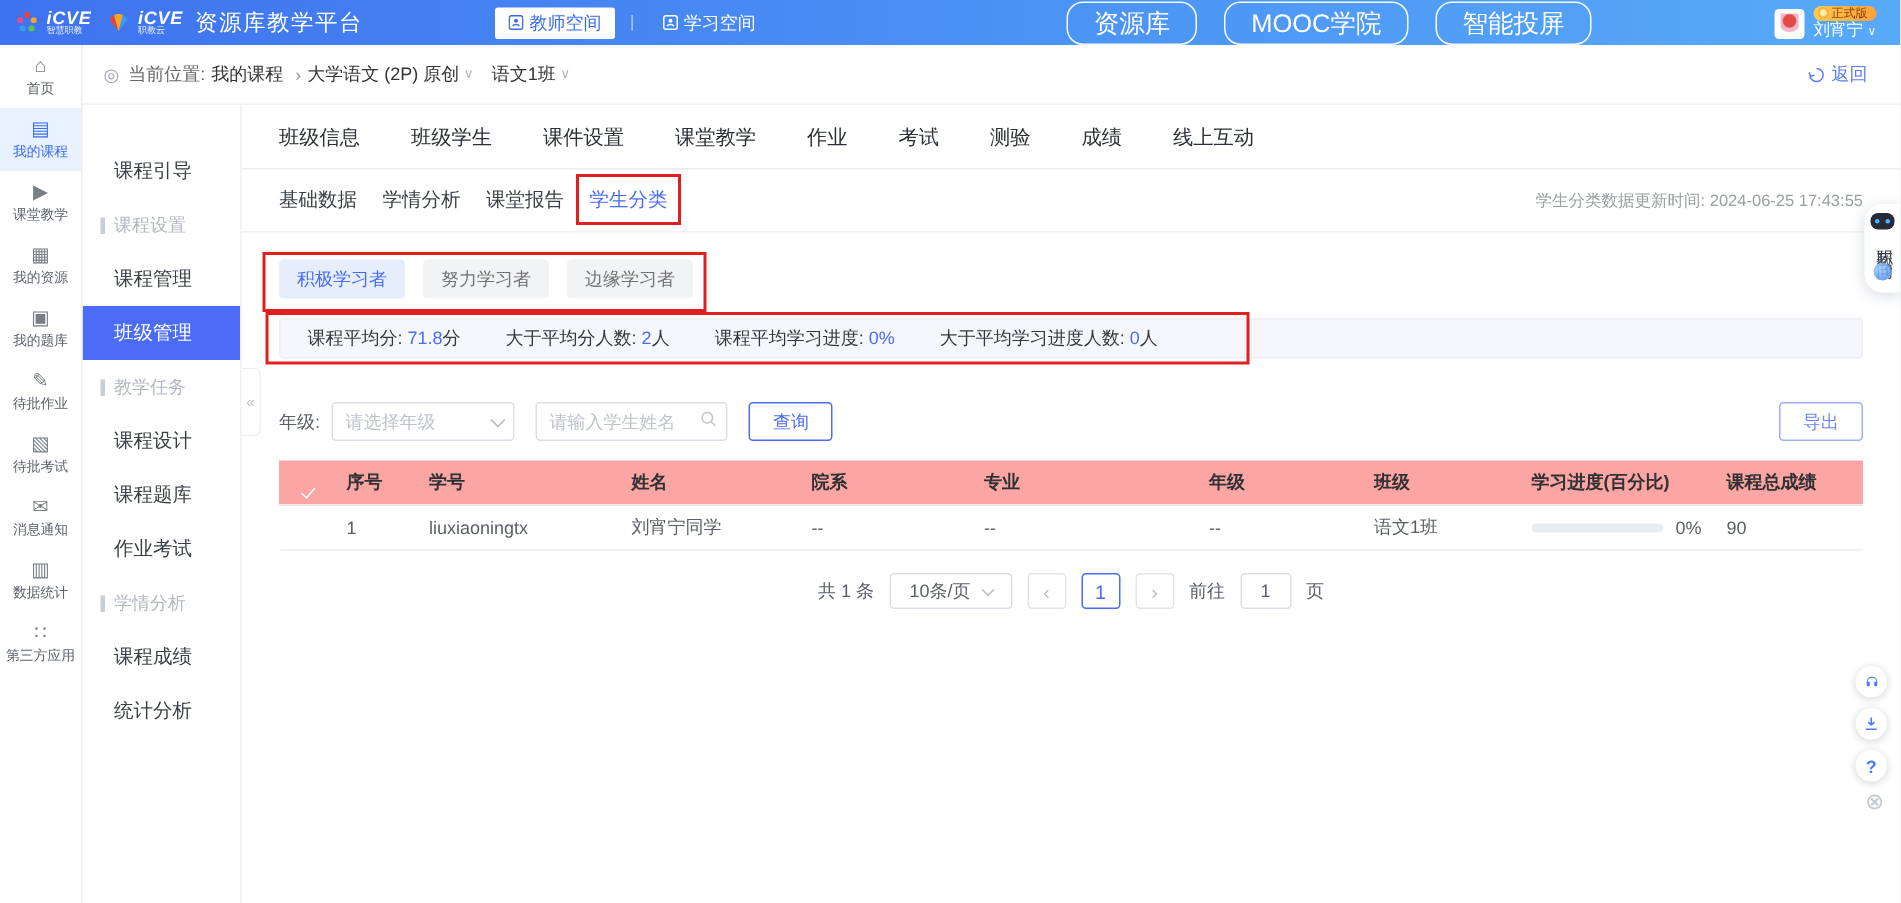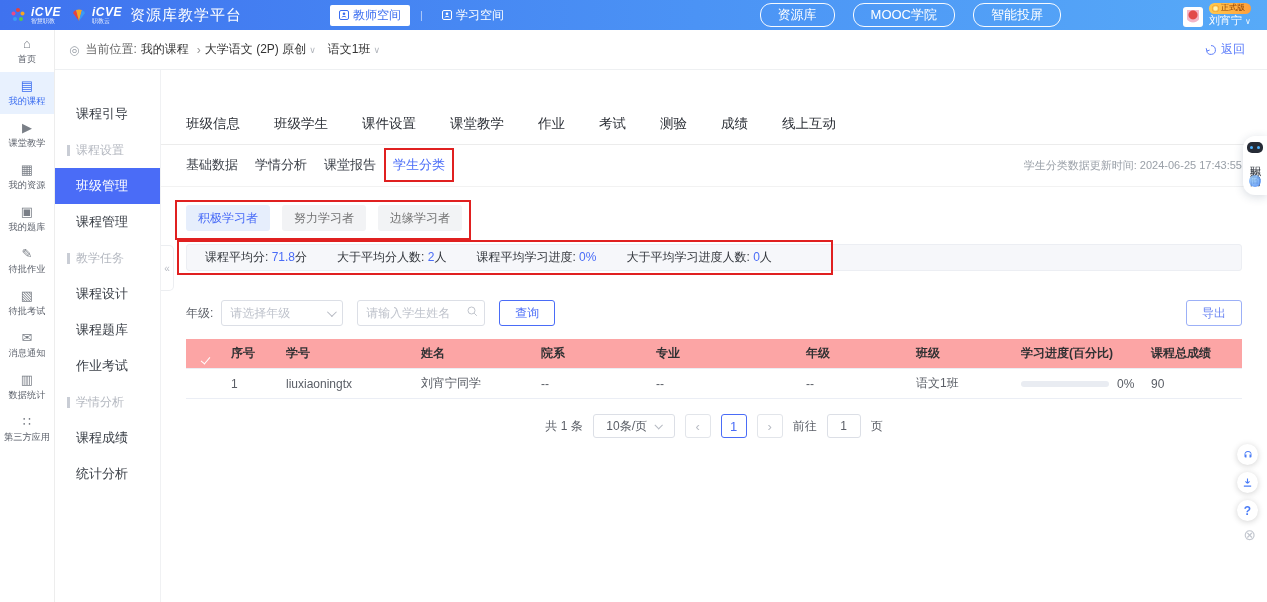--- a/index.html
+++ b/index.html
@@ -16,21 +16,21 @@
   .logo-word { display:flex; flex-direction:column; line-height:1; }
   .logo-word .big { font-size:12px; font-weight:bold; font-style:italic; letter-spacing:.5px; }
   .logo-word .small { font-size:6px; opacity:.9; }
   .app-title { font-size:15px; margin-left:8px; letter-spacing:1px; }
   .top-nav { display:flex; align-items:center; gap:10px; margin-left:88px; font-size:12px; }
   .space-pill { display:flex; align-items:center; gap:4px; padding:2px 9px; border-radius:2px; cursor:pointer; }
   .space-pill.active { background:#fff; color:#3a6df0; }
   .nav-divider { color:rgba(255,255,255,.6); font-size:11px; }
   .top-actions { display:flex; gap:18px; margin-left:auto; margin-right:122px; }
   .action-pill { border:1px solid rgba(255,255,255,.95); border-radius:11px; padding:2px 17px;
-    font-size:13px; cursor:pointer; white-space:nowrap; }
+    font-size:17px; cursor:pointer; white-space:nowrap; }
   .top-user { display:flex; align-items:flex-end; gap:6px; margin-right:6px; }
   .avatar { width:20px; height:20px; border-radius:3px; background:#fff; position:relative; overflow:hidden; }
   .avatar::after { content:''; position:absolute; left:4px; top:3px; width:12px; height:14px;
     background:radial-gradient(circle at 50% 35%, #e24a4a 0 4px, #f3b6c8 5px 7px, transparent 8px); }
   .user-col { display:flex; flex-direction:column; line-height:1.1; }
   .user-badge { display:inline-flex; align-items:center; gap:2px; background:linear-gradient(90deg,#ffc94d,#ff9f3d);
     color:#8a3d00; font-size:8px; padding:1px 6px 1px 3px; border-radius:7px; width:max-content; }
   .medal { width:7px; height:7px; border-radius:50%; background:radial-gradient(#fff2b0 30%, #f0a020 70%); }
   .user-name { font-size:11px; }
 
@@ -65,21 +65,21 @@
   .submenu-group::before { content:''; width:3px; height:11px; background:#c9cdd5; margin-right:6px; }
 
   
   .content { position:absolute; left:161px; top:70px; right:0; bottom:0; background:#fff; z-index:5; }
   .collapse-handle { position:absolute; left:0; top:175px; width:13px; height:46px; background:#fff;
     border:1px solid #eceef1; border-left:none; border-radius:0 5px 5px 0; display:flex; align-items:center;
     justify-content:center; color:#b8bcc4; font-size:10px; cursor:pointer; z-index:6; }
 
   .main-tabs { display:flex; gap:34px; padding:13px 25px 11px; font-size:13.5px; color:#2b2f36;
     border-bottom:1px solid #ececec; }
-  .main-tab { cursor:pointer; white-space:nowrap;margin-top:32px; }
+  .main-tab { cursor:pointer; white-space:nowrap; }
 
   .sub-tabs { position:relative; display:flex; gap:17px; padding:11px 25px 12px; font-size:13px;
     color:#3a3f47; border-bottom:1px solid #f2f2f2; }
   .sub-tab { cursor:pointer; position:relative; white-space:nowrap; }
   .sub-tab.active { color:#4a6cf7; }
   .sub-tab.annotated::after { content:''; position:absolute; left:-9px; right:-9px; top:-8px; bottom:-8px;
     border:2px solid #e02020; pointer-events:none; }
   .update-time { position:absolute; right:25px; top:13px; font-size:11px; color:#9aa0a8; }
 
   .category-row { position:relative; display:inline-flex; gap:12px; margin:18px 0 0 25px; }
@@ -290,22 +290,22 @@
         <path d="M6 1.6a4.4 4.4 0 1 1-4.3 5.3" fill="none" stroke="currentColor"></path>
         <path d="M1.2 4.2l.7 2.8 2.7-.9" fill="none" stroke="currentColor"></path>
       </svg>
       <span>返回</span>
     </span>
   </div>
 
   <div class="submenu">
     <div class="submenu-item">课程引导</div>
     <div class="submenu-group">课程设置</div>
+    <div class="submenu-item">课程管理</div>
     <div class="submenu-item active">班级管理</div>
-    <div class="submenu-item">课程管理</div>
     <div class="submenu-group">教学任务</div>
     <div class="submenu-item">课程设计</div>
     <div class="submenu-item">课程题库</div>
     <div class="submenu-item">作业考试</div>
     <div class="submenu-group">学情分析</div>
     <div class="submenu-item">课程成绩</div>
     <div class="submenu-item">统计分析</div>
   </div>
 
   <div class="content">

